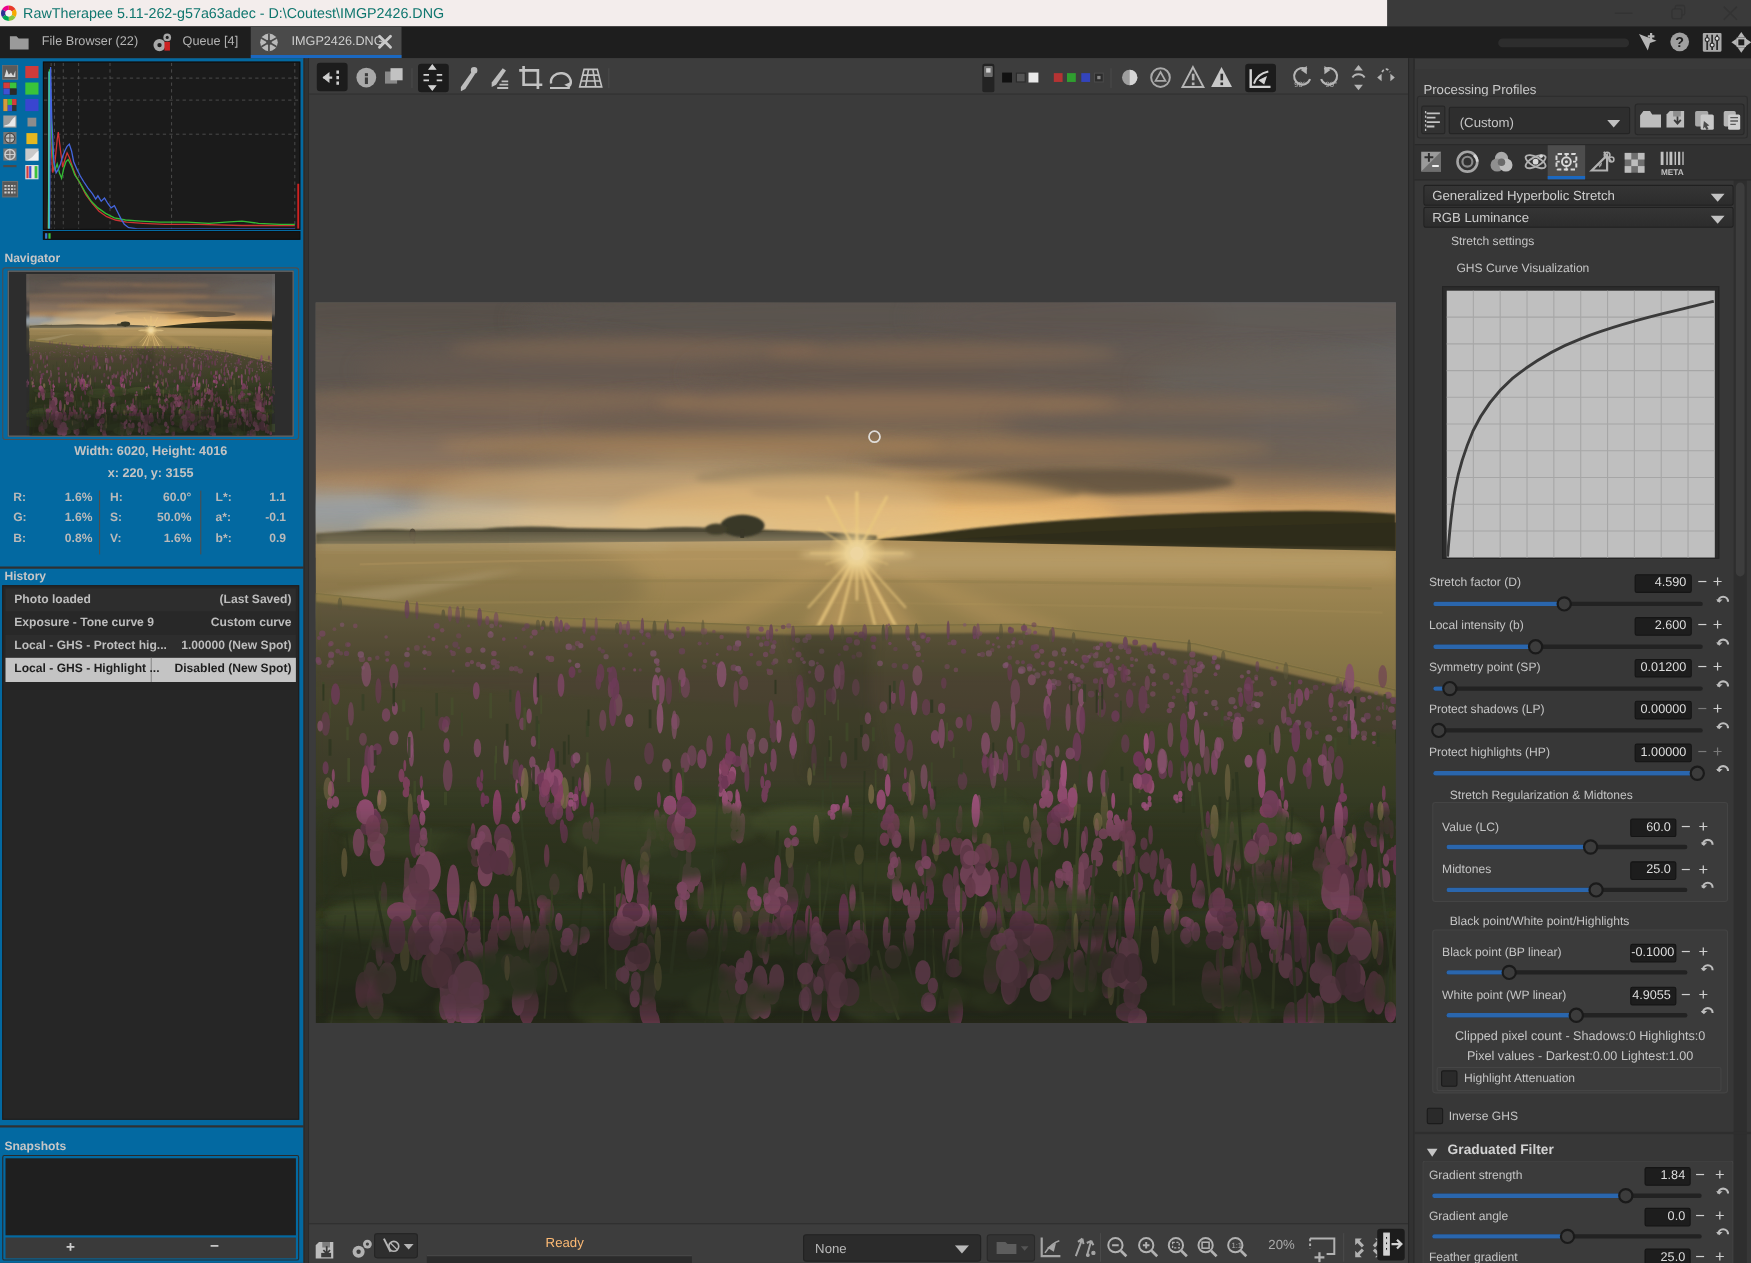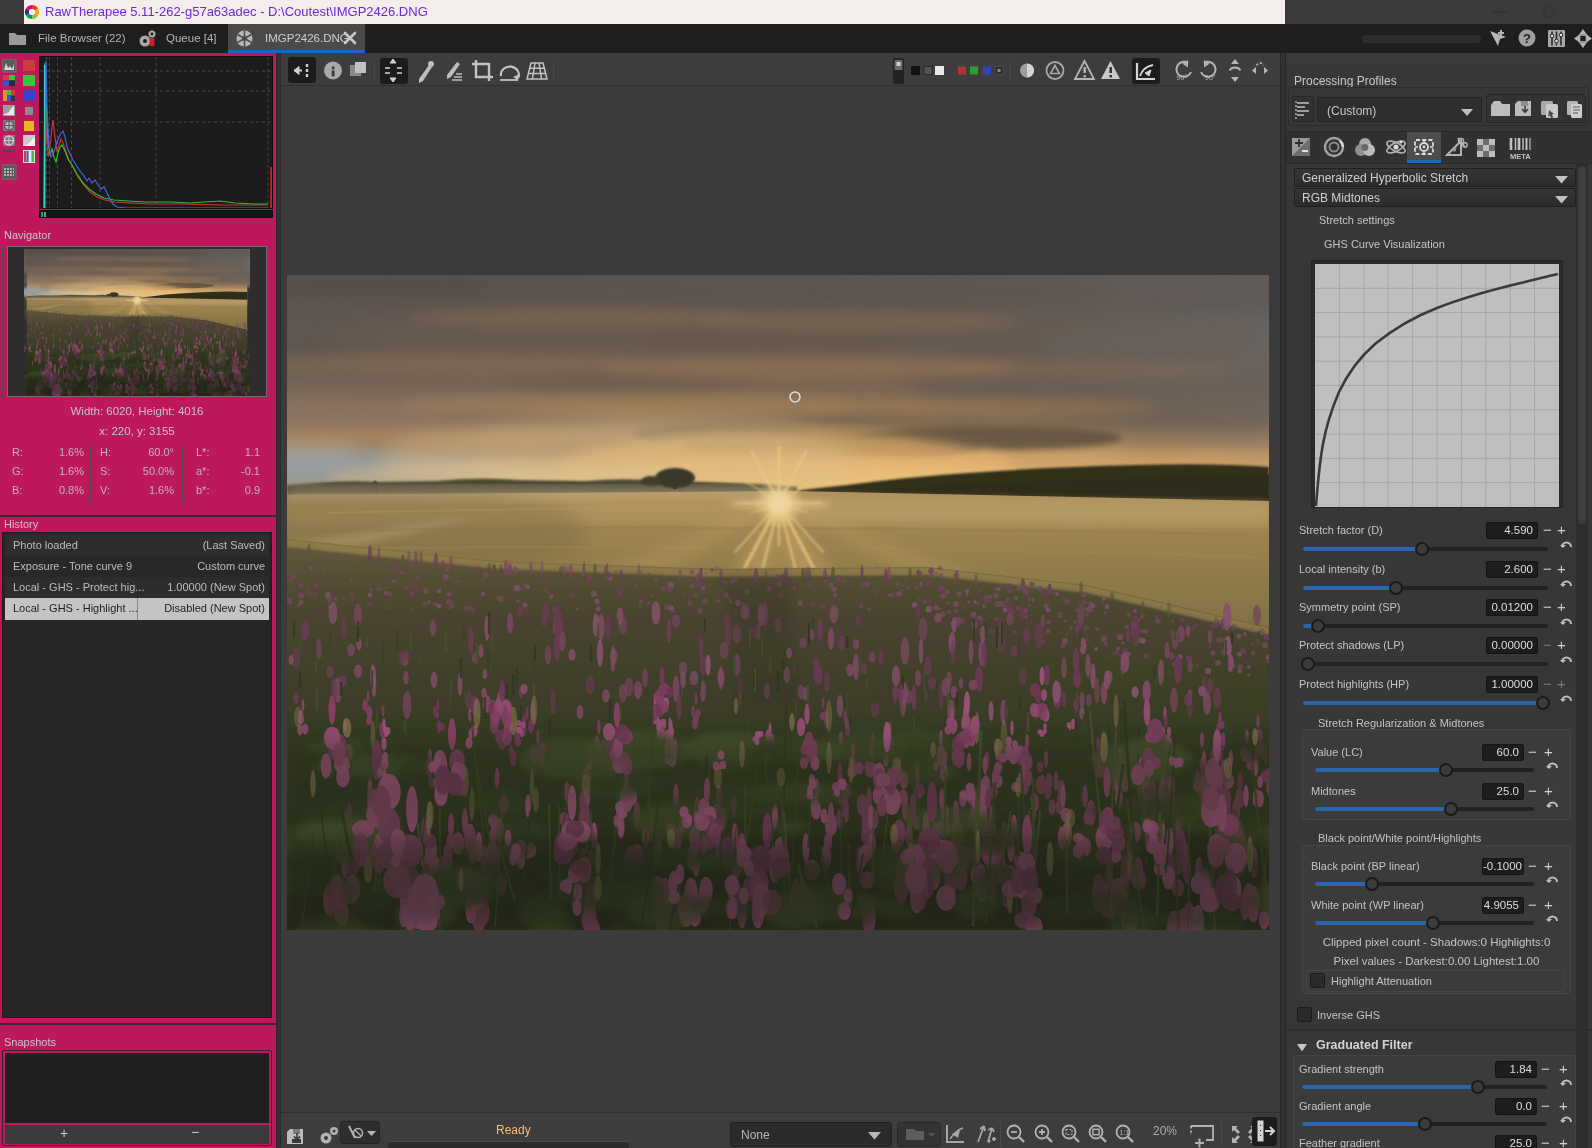--- a/index.html
+++ b/index.html
@@ -2,27 +2,27 @@
 <html><head>
 <meta charset="utf-8">
 <style>
 * { margin:0; padding:0; box-sizing:border-box; }
 html,body { width:1592px; height:1148px; overflow:hidden; background:#3a3a3a;
   font-family:"Liberation Sans", sans-serif; }
 .abs { position:absolute; }
 .lbl { color:#c4c4c4; font-size:11px; white-space:nowrap; }
 .sm { color:#b9b9b9; font-size:11px; white-space:nowrap; }
 
-#titlebar { left:0; top:0; width:1261px; height:24px; background:#f3edec; color:#6d28d9;margin-left:24px; }
+#titlebar { left:0; top:0; width:1261px; height:24px; background:#f3edec; color:#0f766e; }
 #titlebar .txt { position:absolute; left:21px; top:4px; font-size:13px; }
 
 #tabbar { left:0; top:24px; width:1592px; height:29px; background:#1e1e1e;padding-left:28px; }
 #activetab { position:absolute; left:228px; top:0; width:137px; height:29px; background:#4a4a4a; border-bottom:3px solid #1b68c0; }
 
-#leftpanel { left:0; top:53px; width:276px; height:1095px; background:#be185d; }
+#leftpanel { left:0; top:53px; width:276px; height:1095px; background:#0369a1;font-weight:bold; }
 #centerarea { left:281px; top:53px; width:999px; height:1095px; background:#3b3b3b; }
 #lsplit { left:276px; top:53px; width:5px; height:1095px; background:#313131; border-left:1px solid #2a2a2a; border-right:1px solid #2a2a2a;}
 #rsplit { left:1280px; top:53px; width:6px; height:1095px; background:#323232; border-left:1px solid #272727; border-right:1px solid #272727;}
 #rightpanel { left:1286px; top:53px; width:306px; height:1095px; background:#373737;margin-top:10px; }
 #toolbar { left:281px; top:53px; width:999px; height:33px; background:#3d3d3d; border-bottom:1px solid #303030;}
 #bottombar { left:281px; top:1112px; width:999px; height:36px; background:#3d3d3d; border-top:1px solid #2e2e2e;}
 
 .vbox { position:absolute; height:17px; background:#1d1d1d; border:1px solid #151515; border-radius:2px; color:#dddddd; font-size:11.5px; text-align:right; padding:1px 4px 0 0; }
 .pm { position:absolute; width:13px; height:17px; color:#cfcfcf; font-size:15px; text-align:center; line-height:16px; }
 .track { position:absolute; height:4px; background:#222222; border-radius:2px; }
@@ -3060,21 +3060,21 @@
       </g>
   </svg>
 
   <div class="abs" style="left:8px;top:105px;width:282px;height:19px;background:linear-gradient(#353535,#2c2c2c);border:1px solid #202020;border-radius:2px">
     <div class="abs" style="left:7px;top:2px;color:#cfcfcf;font-size:12px">Generalized Hyperbolic Stretch</div>
     <svg class="abs" style="right:7px;top:7px" width="13" height="8" viewBox="0 0 13 8">
         <path d="M0 0 h13 l-6.5 7.5 z" fill="#c2c2c2"></path>
       </svg>
   </div>
   <div class="abs" style="left:8px;top:125px;width:282px;height:19px;background:linear-gradient(#353535,#2c2c2c);border:1px solid #202020;border-radius:2px">
-    <div class="abs" style="left:7px;top:2px;color:#cfcfcf;font-size:12px">RGB Midtones</div>
+    <div class="abs" style="left:7px;top:2px;color:#cfcfcf;font-size:12px">RGB Luminance</div>
     <svg class="abs" style="right:7px;top:7px" width="13" height="8" viewBox="0 0 13 8">
         <path d="M0 0 h13 l-6.5 7.5 z" fill="#c2c2c2"></path>
       </svg>
   </div>
   <div class="abs lbl" style="left:33px;top:151px">Stretch settings</div>
   <div class="abs lbl" style="left:38px;top:175px">GHS Curve Visualization</div>
 
   <div class="abs" style="left:25px;top:197px;width:252px;height:248px;background:#2b2b2b;border:1px solid #242424">
     <svg class="abs" style="left:3px;top:3px" width="244" height="243" viewBox="0 0 244 243">
       <rect width="244" height="243" fill="#bfbfbf"></rect>

